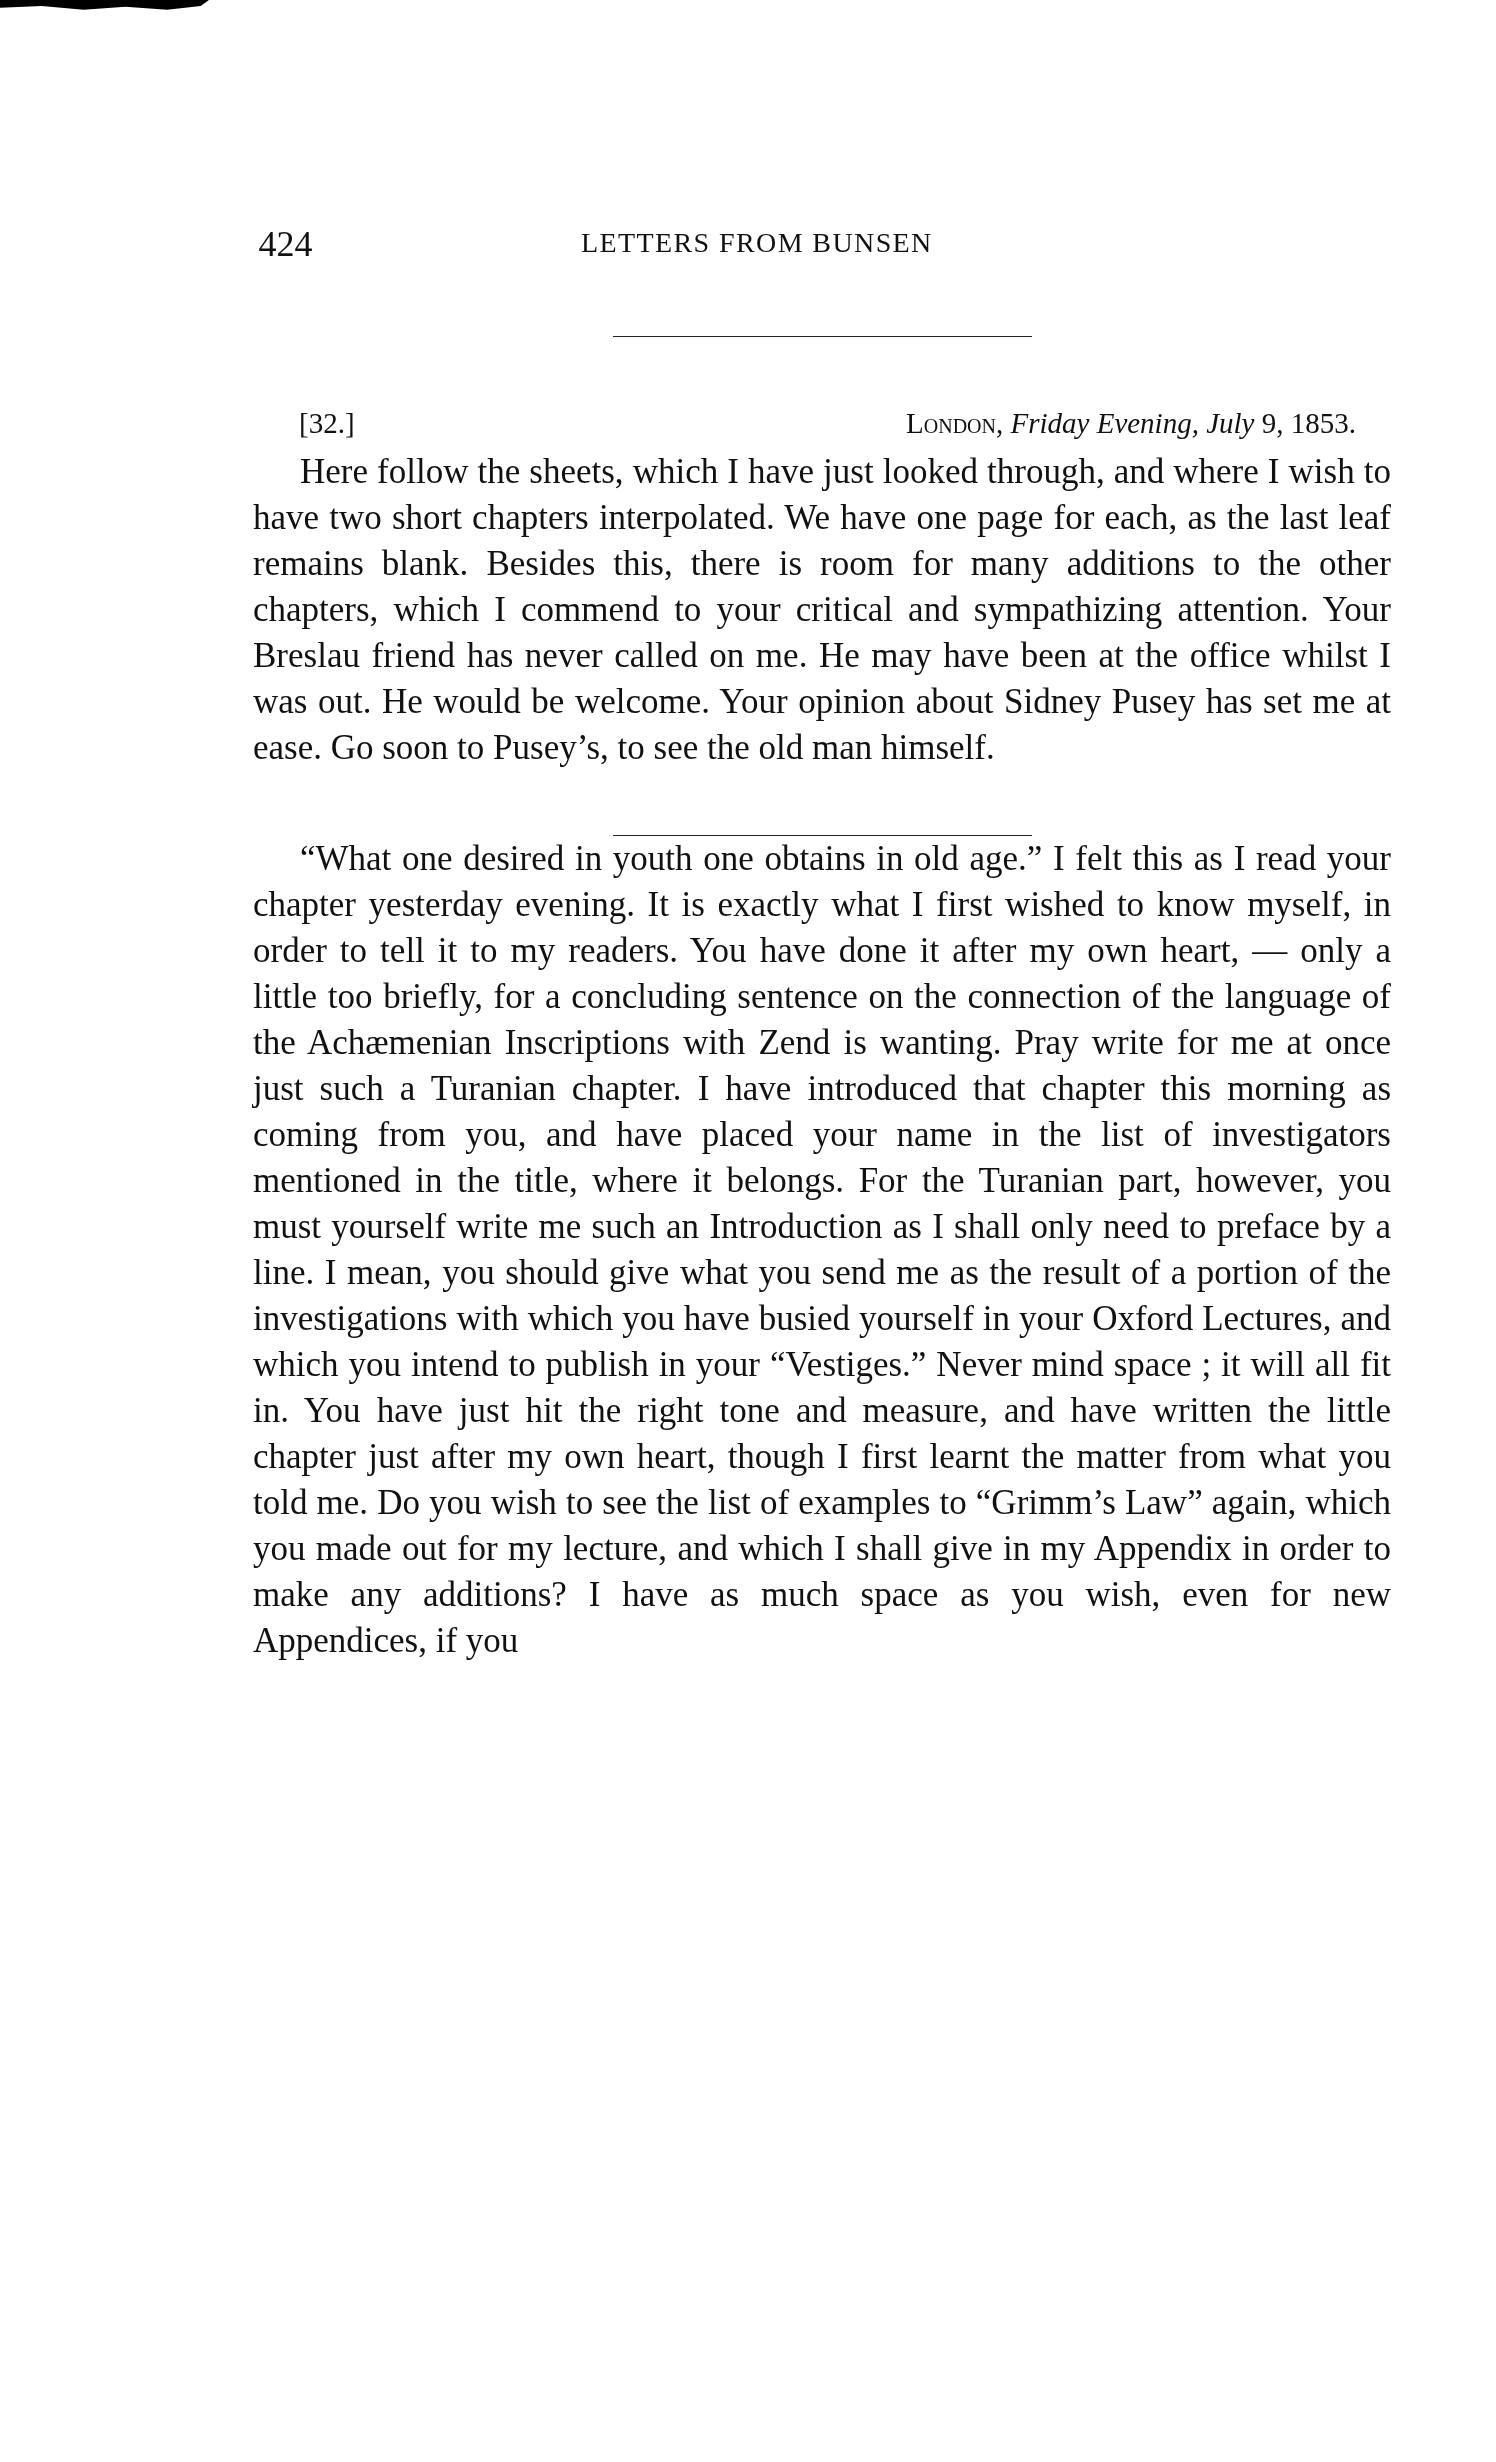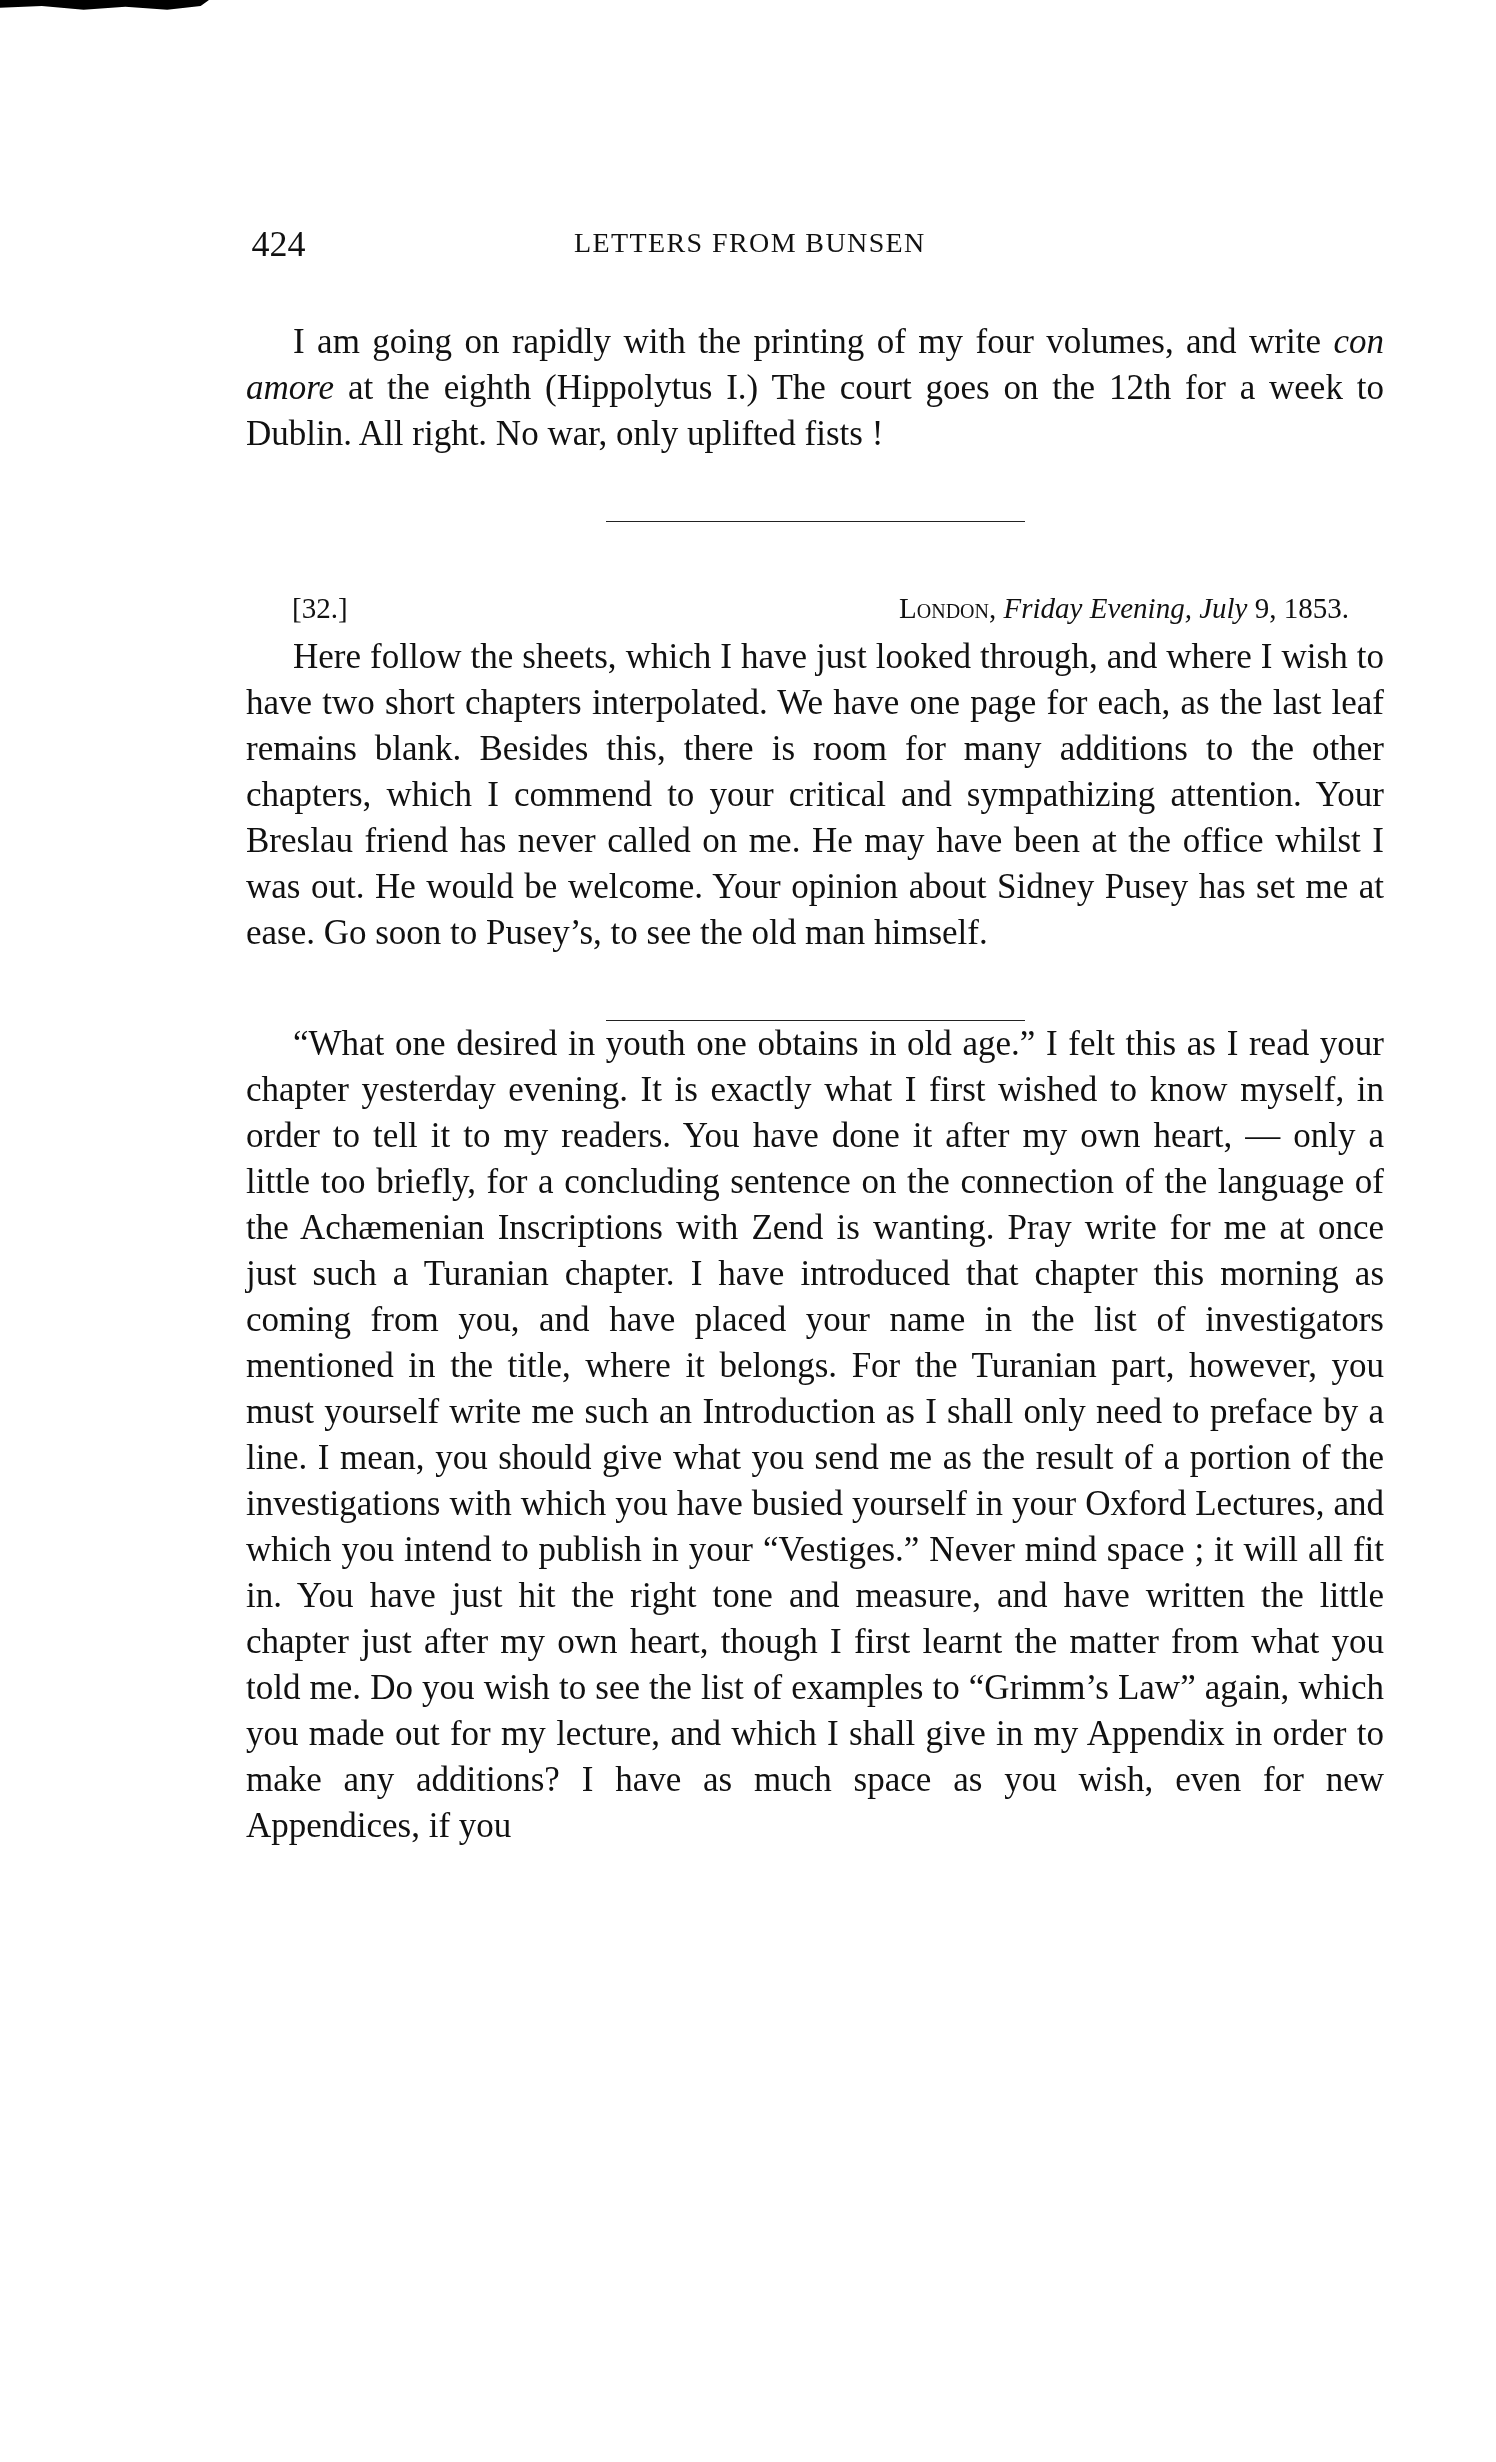--- a/index.html
+++ b/index.html
@@ -5,21 +5,21 @@
   html, body { margin: 0; padding: 0; background: #ffffff; }
   body {
     width: 1496px; height: 2462px; position: relative; overflow: hidden;
     font-family: "Liberation Serif", "DejaVu Serif", serif; color: #111111;
   }
   .scan-mark {
     position: absolute; left: 0; top: 0; width: 209px; height: 9.8px;
     background: #000; border-radius: 0 0 28px 7px;
     clip-path: polygon(0 0, 100% 0, 96% 60%, 80% 100%, 60% 70%, 40% 100%, 20% 60%, 0 80%);
   }
-  .page { position: absolute; left: 246px; top: 216px; width: 1138px; }
+  .page { position: absolute; left: 253px; top: 216px; width: 1138px; }
   .running-head { position: relative; height: 56px; }
   .page-number { position: absolute; left: 5.6px; top: 7px; font-size: 36px; }
   .running-title { position: absolute; left: 328px; top: 11px; font-size: 28px; letter-spacing: 1.4px; text-align: center; }
   .para { font-size: 35px; line-height: 46px; text-align: justify; margin: 0; }
   .indent { text-indent: 47px; }
   .first-para { margin-top: 47px; }
   .rule { width: 419px; height: 0; border-top: 1.4px solid #222; margin: 0 auto; }
   .rule-1 { margin-top: 64px; }
   .rule-2 { margin-top: 64px; }
   .heading { position: relative; height: 49px; font-size: 29px; text-align: right; }
@@ -35,21 +35,20 @@
 
 <div class="scan-mark"></div>
 
 <div class="page">
 
   <div class="running-head">
     <span class="page-number">424</span>
     <span class="running-title">LETTERS FROM BUNSEN</span>
   </div>
 
-  <p class="para indent first-para"><span>I am going on rapidly with the printing of my four volumes, and write </span><em>con amore</em><span> at the eighth (Hippolytus I.)  The court goes on the 12th for a week to Dublin.  All right.  No war, only uplifted fists !</span></p>
 
   <div class="rule rule-1"></div>
 
   <div class="heading heading-1">
     <span class="num">[32.]</span>
     <span class="dateline"><span class="sc">London,</span> <em>Friday Evening,</em> <em>July</em> <span>9, 1853.</span></span>
   </div>
   <p class="para indent">Here follow the sheets, which I have just looked through, and where I wish to have two short chapters interpolated.  We have one page for each, as the last leaf remains blank.  Besides this, there is room for many additions to the other chapters, which I commend to your critical and sympathizing attention. Your Breslau friend has never called on me.  He may have been at the office whilst I was out.  He would be welcome. Your opinion about Sidney Pusey has set me at ease.  Go soon to Pusey’s, to see the old man himself.</p>
 
   <div class="rule rule-2"></div>

